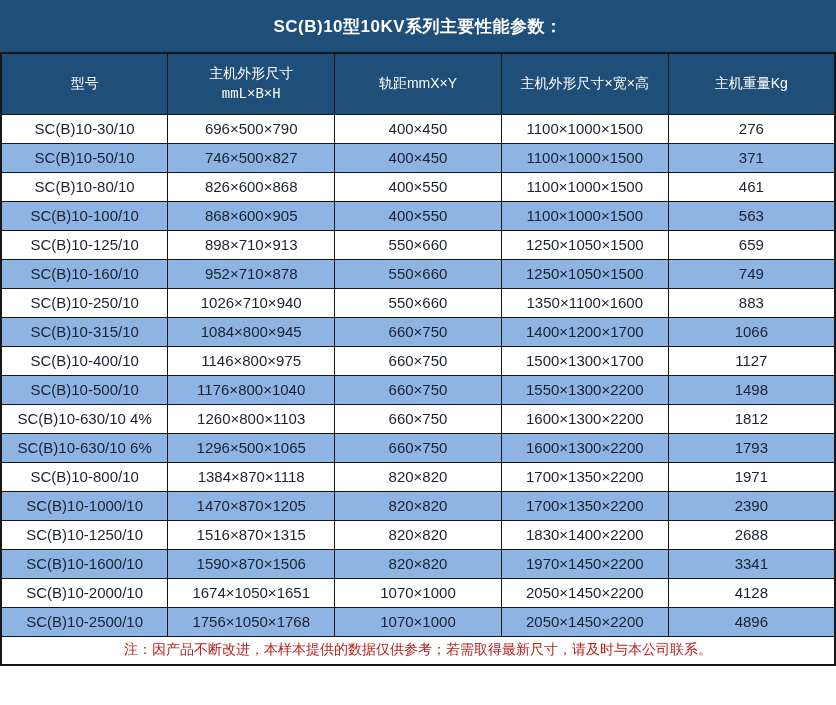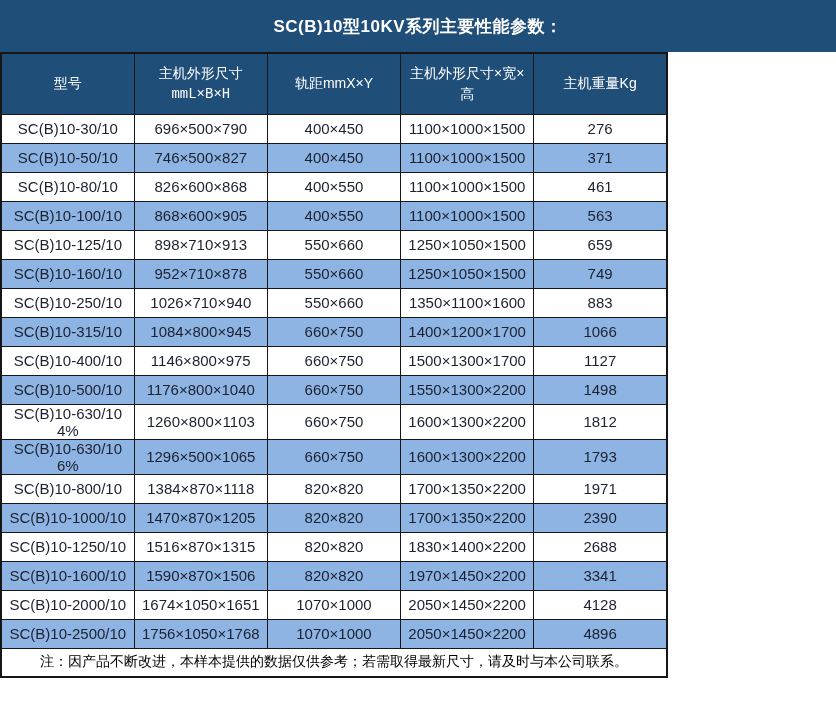--- a/index.html
+++ b/index.html
@@ -16,21 +16,21 @@
     font-family: "Liberation Sans", "DejaVu Sans", sans-serif;
   }
   .title-bar {
     width: 836px; height: 52px;
     background: var(--header_bg);
     color: #ffffff;
     display: flex; align-items: center; justify-content: center;
     font-size: 17px; font-weight: bold; letter-spacing: 0.5px;
   }
   table.spec {
-    width: 668px;
+    width: 836px;
     border-collapse: collapse;
     table-layout: fixed;
     border: 2px solid var(--grid);
   }
   table.spec th, table.spec td {
     border: 1px solid var(--grid);
     text-align: center;
     vertical-align: middle;
     padding: 0 2px;
     overflow: hidden;
@@ -49,21 +49,21 @@
   tbody td {
     height: 29px;
     font-size: 15px;
     color: var(--cell_text);
     background: #ffffff;
   }
   tbody tr:nth-child(even) td { background: var(--row_alt); }
   tfoot td {
     height: 29px;
     font-size: 14px;
-    color: #000000;
+    color: #b91c1c;
     background: #ffffff;
   }
 </style>
 </head>
 <body>
 
 <div class="title-bar">
   <span>SC(B)10型10KV系列主要性能参数：</span>
 </div>
 

